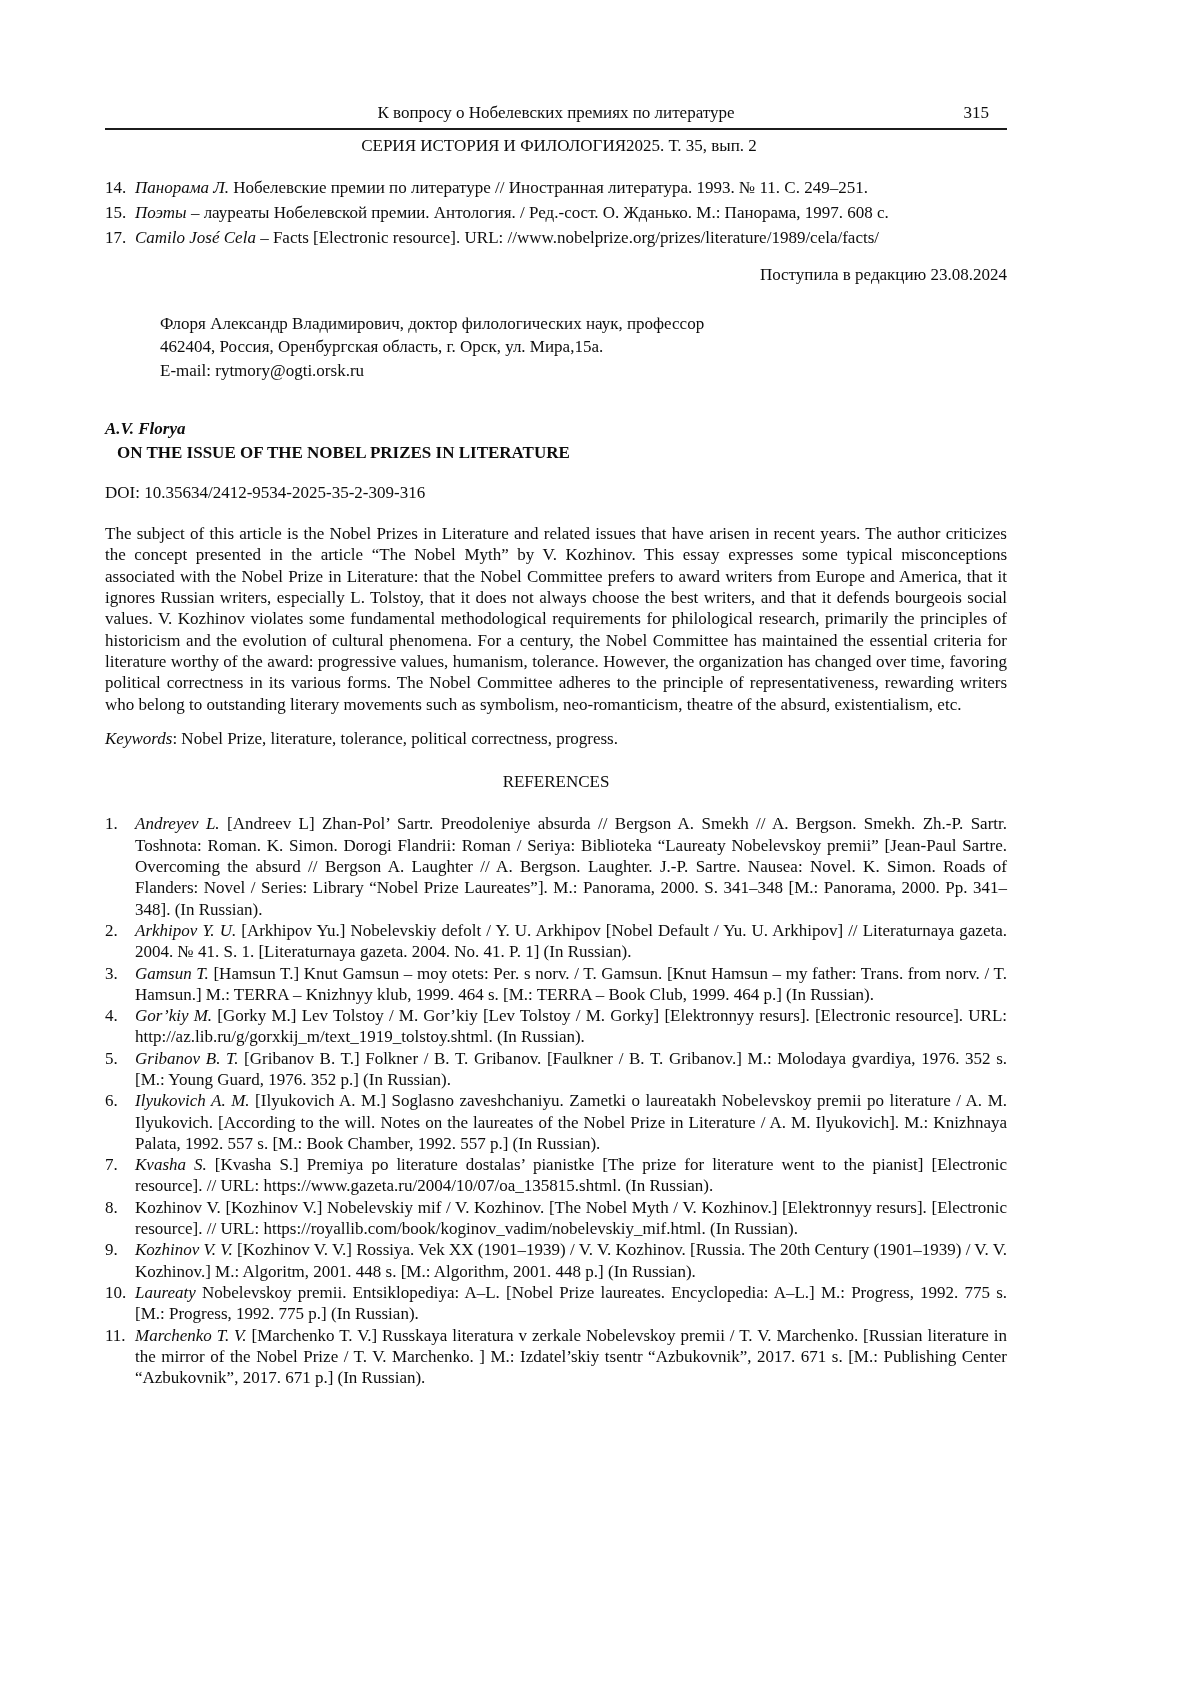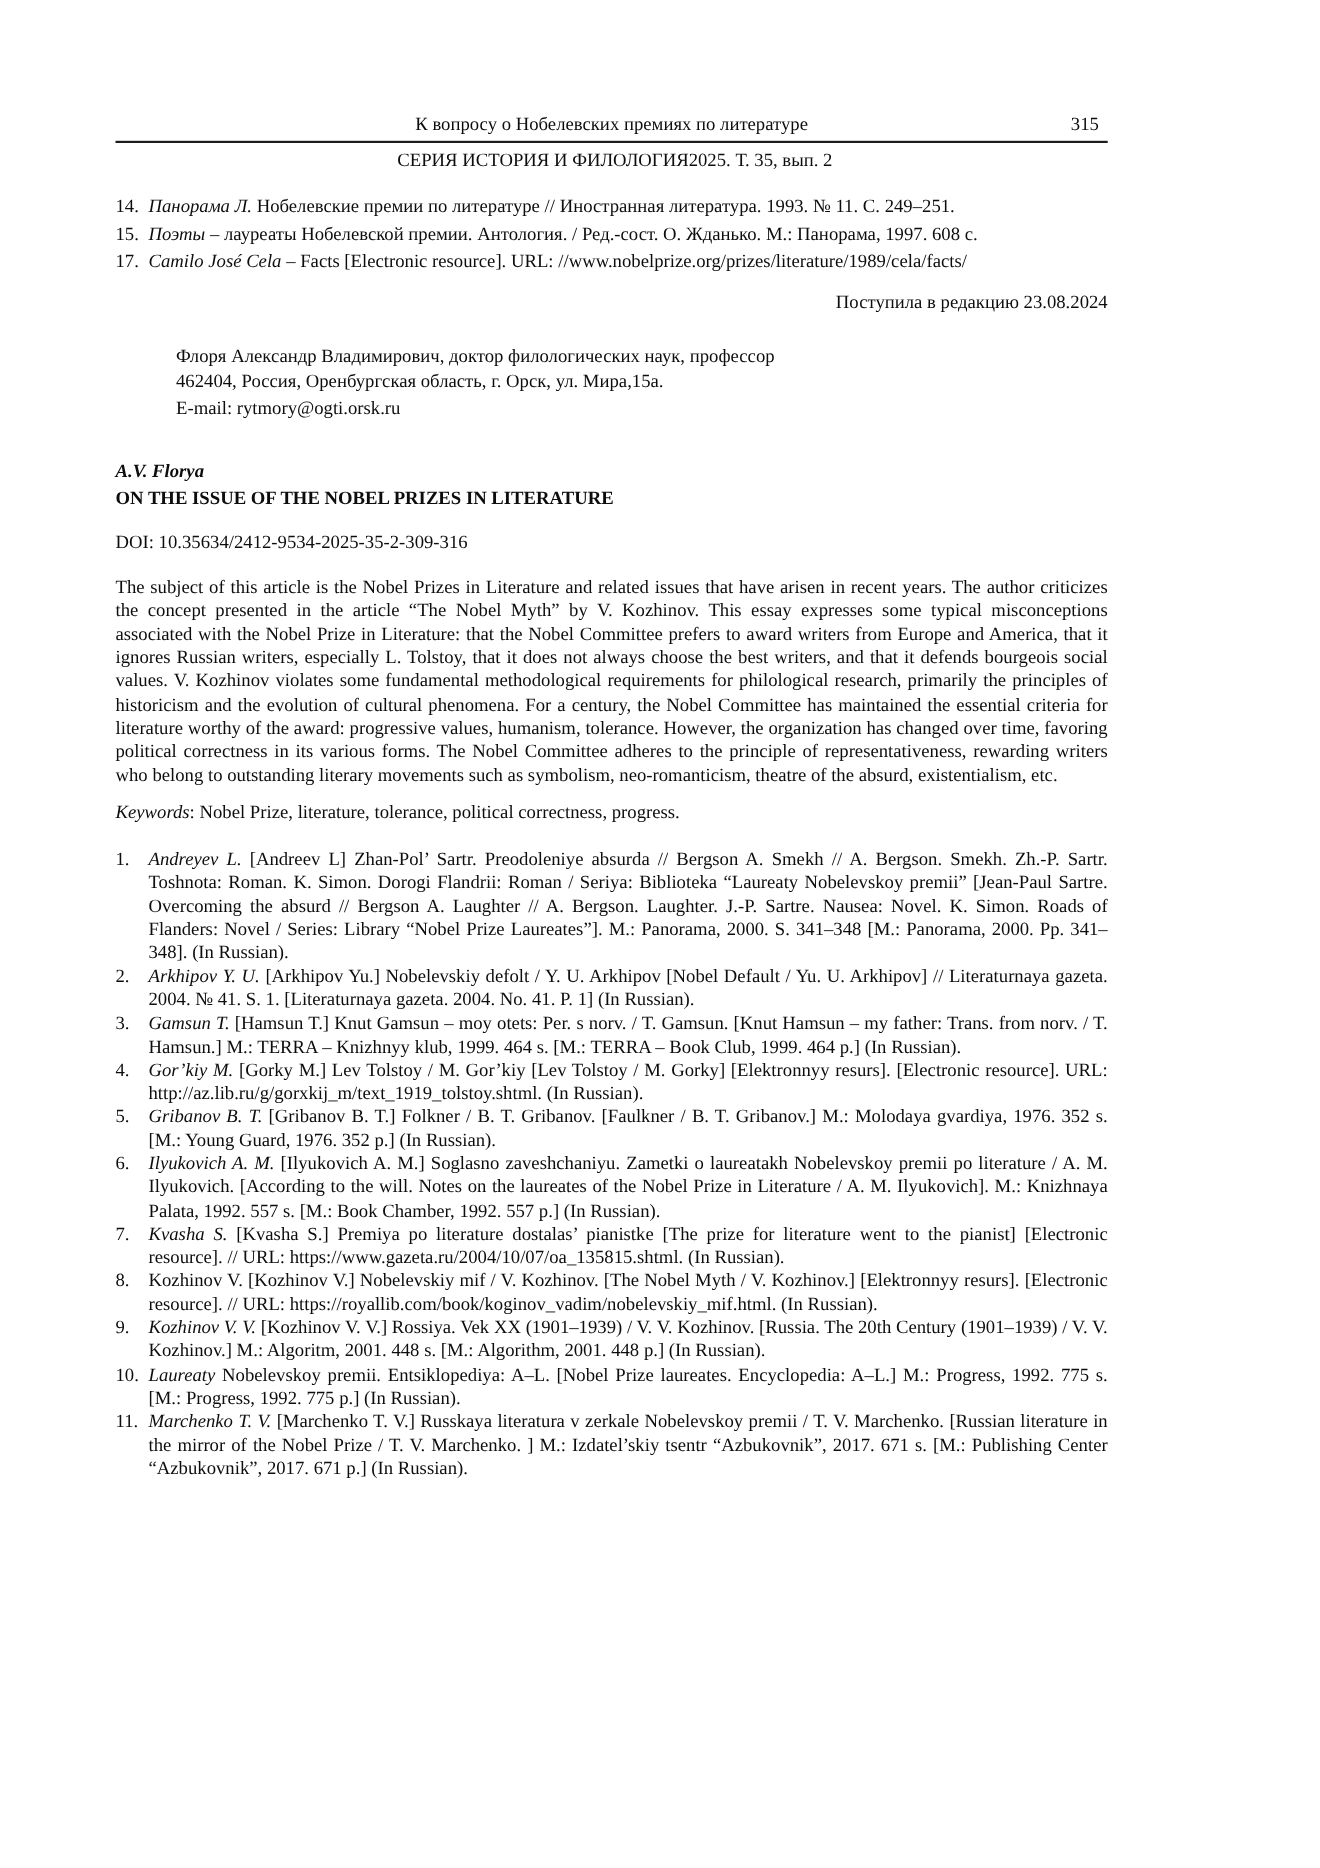--- a/index.html
+++ b/index.html
@@ -7,37 +7,37 @@
     width: 1200px; height: 1698px;
     background: #ffffff; color: #0d0d0d;
     font-family: "Liberation Serif", "DejaVu Serif", serif;
     font-size: 17px; line-height: 21.3px;
     overflow: hidden;
   }
   .page { padding: 102px 193px 0 105px; }
 
   
   .rh-row1 { position: relative; text-align: center; padding-bottom: 5px; border-bottom: 2px solid #1c1c1c; }
-  .rh-page { position: absolute; right: 8px; top: 0; }
+  .rh-page { position: absolute; right: 18px; top: 0; }
   .rh-row2 { display: flex; justify-content: center; padding: 5px 2px 0 8px; }
 
   
   .ref-list { margin-top: 20px; }
   .ref { display: flex; }
   .ref-list.ru .ref { margin-bottom: 4px; }
   .ref .num { flex: 0 0 30px; }
   .ref .body { flex: 1; text-align: justify; }
   .lead { font-style: italic; }
 
   .received { text-align: right; margin: 16px 0 0 0; }
 
   .author-block { margin: 26px 0 0 55px; line-height: 23.5px; }
 
   .en-author { margin-top: 36px; font-weight: bold; font-style: italic; }
-  .en-title { margin-top: 2px; font-weight: bold; }
+  .en-title { margin-top: 2px; font-weight: bold; margin-left: 12px; }
   .doi { margin: 19px 0 0 0; }
   .abstract { margin: 20px 0 0 0; text-align: justify; }
   .keywords { margin: 13px 0 0 0; }
   .refs-heading { margin: 22px 0 0 0; text-align: center; font-weight: normal; font-size: 17px; }
   .ref-list.en { margin-top: 21px; }
 </style>
 </head>
 <body>
 
 <div class="page">
@@ -78,20 +78,21 @@
 
   <div class="en-author">A.V. Florya</div>
   <div class="en-title">ON THE ISSUE OF THE NOBEL PRIZES IN LITERATURE</div>
 
   <p class="doi">DOI: 10.35634/2412-9534-2025-35-2-309-316</p>
 
   <p class="abstract">The subject of this article is the Nobel Prizes in Literature and related issues that have arisen in recent years. The author criticizes the concept presented in the article “The Nobel Myth” by V. Kozhinov. This essay expresses some typical misconceptions associated with the Nobel Prize in Literature: that the Nobel Committee prefers to award writers from Europe and America, that it ignores Russian writers, especially L. Tolstoy, that it does not always choose the best writers, and that it defends bourgeois social values. V. Kozhinov violates some fundamental methodological requirements for philological research, primarily the principles of historicism and the evolution of cultural phenomena. For a century, the Nobel Committee has maintained the essential criteria for literature worthy of the award: progressive values, humanism, tolerance. However, the organization has changed over time, favoring political correctness in its various forms. The Nobel Committee adheres to the principle of representativeness, rewarding writers who belong to outstanding literary movements such as symbolism, neo-romanticism, theatre of the absurd, existentialism, etc.</p>
 
   <p class="keywords"><span class="lead">Keywords</span><span>: Nobel Prize, literature, tolerance, political correctness, progress.</span></p>
 
+  <h3 class="refs-heading">REFERENCES</h3>
 
   <section class="ref-list en">
     <div class="ref">
       <span class="num">1.</span>
       <span class="body"><span class="lead">Andreyev L.</span><span> [Andreev L] Zhan-Pol’ Sartr. Preodoleniye absurda // Bergson A. Smekh // A. Bergson. Smekh. Zh.-P. Sartr. Toshnota: Roman. K. Simon. Dorogi Flandrii: Roman / Seriya: Biblioteka “Laureaty Nobelevskoy premii” [Jean-Paul Sartre. Overcoming the absurd // Bergson A. Laughter // A. Bergson. Laughter. J.-P. Sartre. Nausea: Novel. K. Simon. Roads of Flanders: Novel / Series: Library “Nobel Prize Laureates”]. M.: Panorama, 2000. S. 341–348 [M.: Panorama, 2000. Pp. 341–348]. (In Russian).</span></span>
     </div>
     <div class="ref">
       <span class="num">2.</span>
       <span class="body"><span class="lead">Arkhipov Y. U.</span><span> [Arkhipov Yu.] Nobelevskiy defolt / Y. U. Arkhipov [Nobel Default / Yu. U. Arkhipov] // Literaturnaya gazeta. 2004. № 41. S. 1. [Literaturnaya gazeta. 2004. No. 41. P. 1] (In Russian).</span></span>
     </div>

